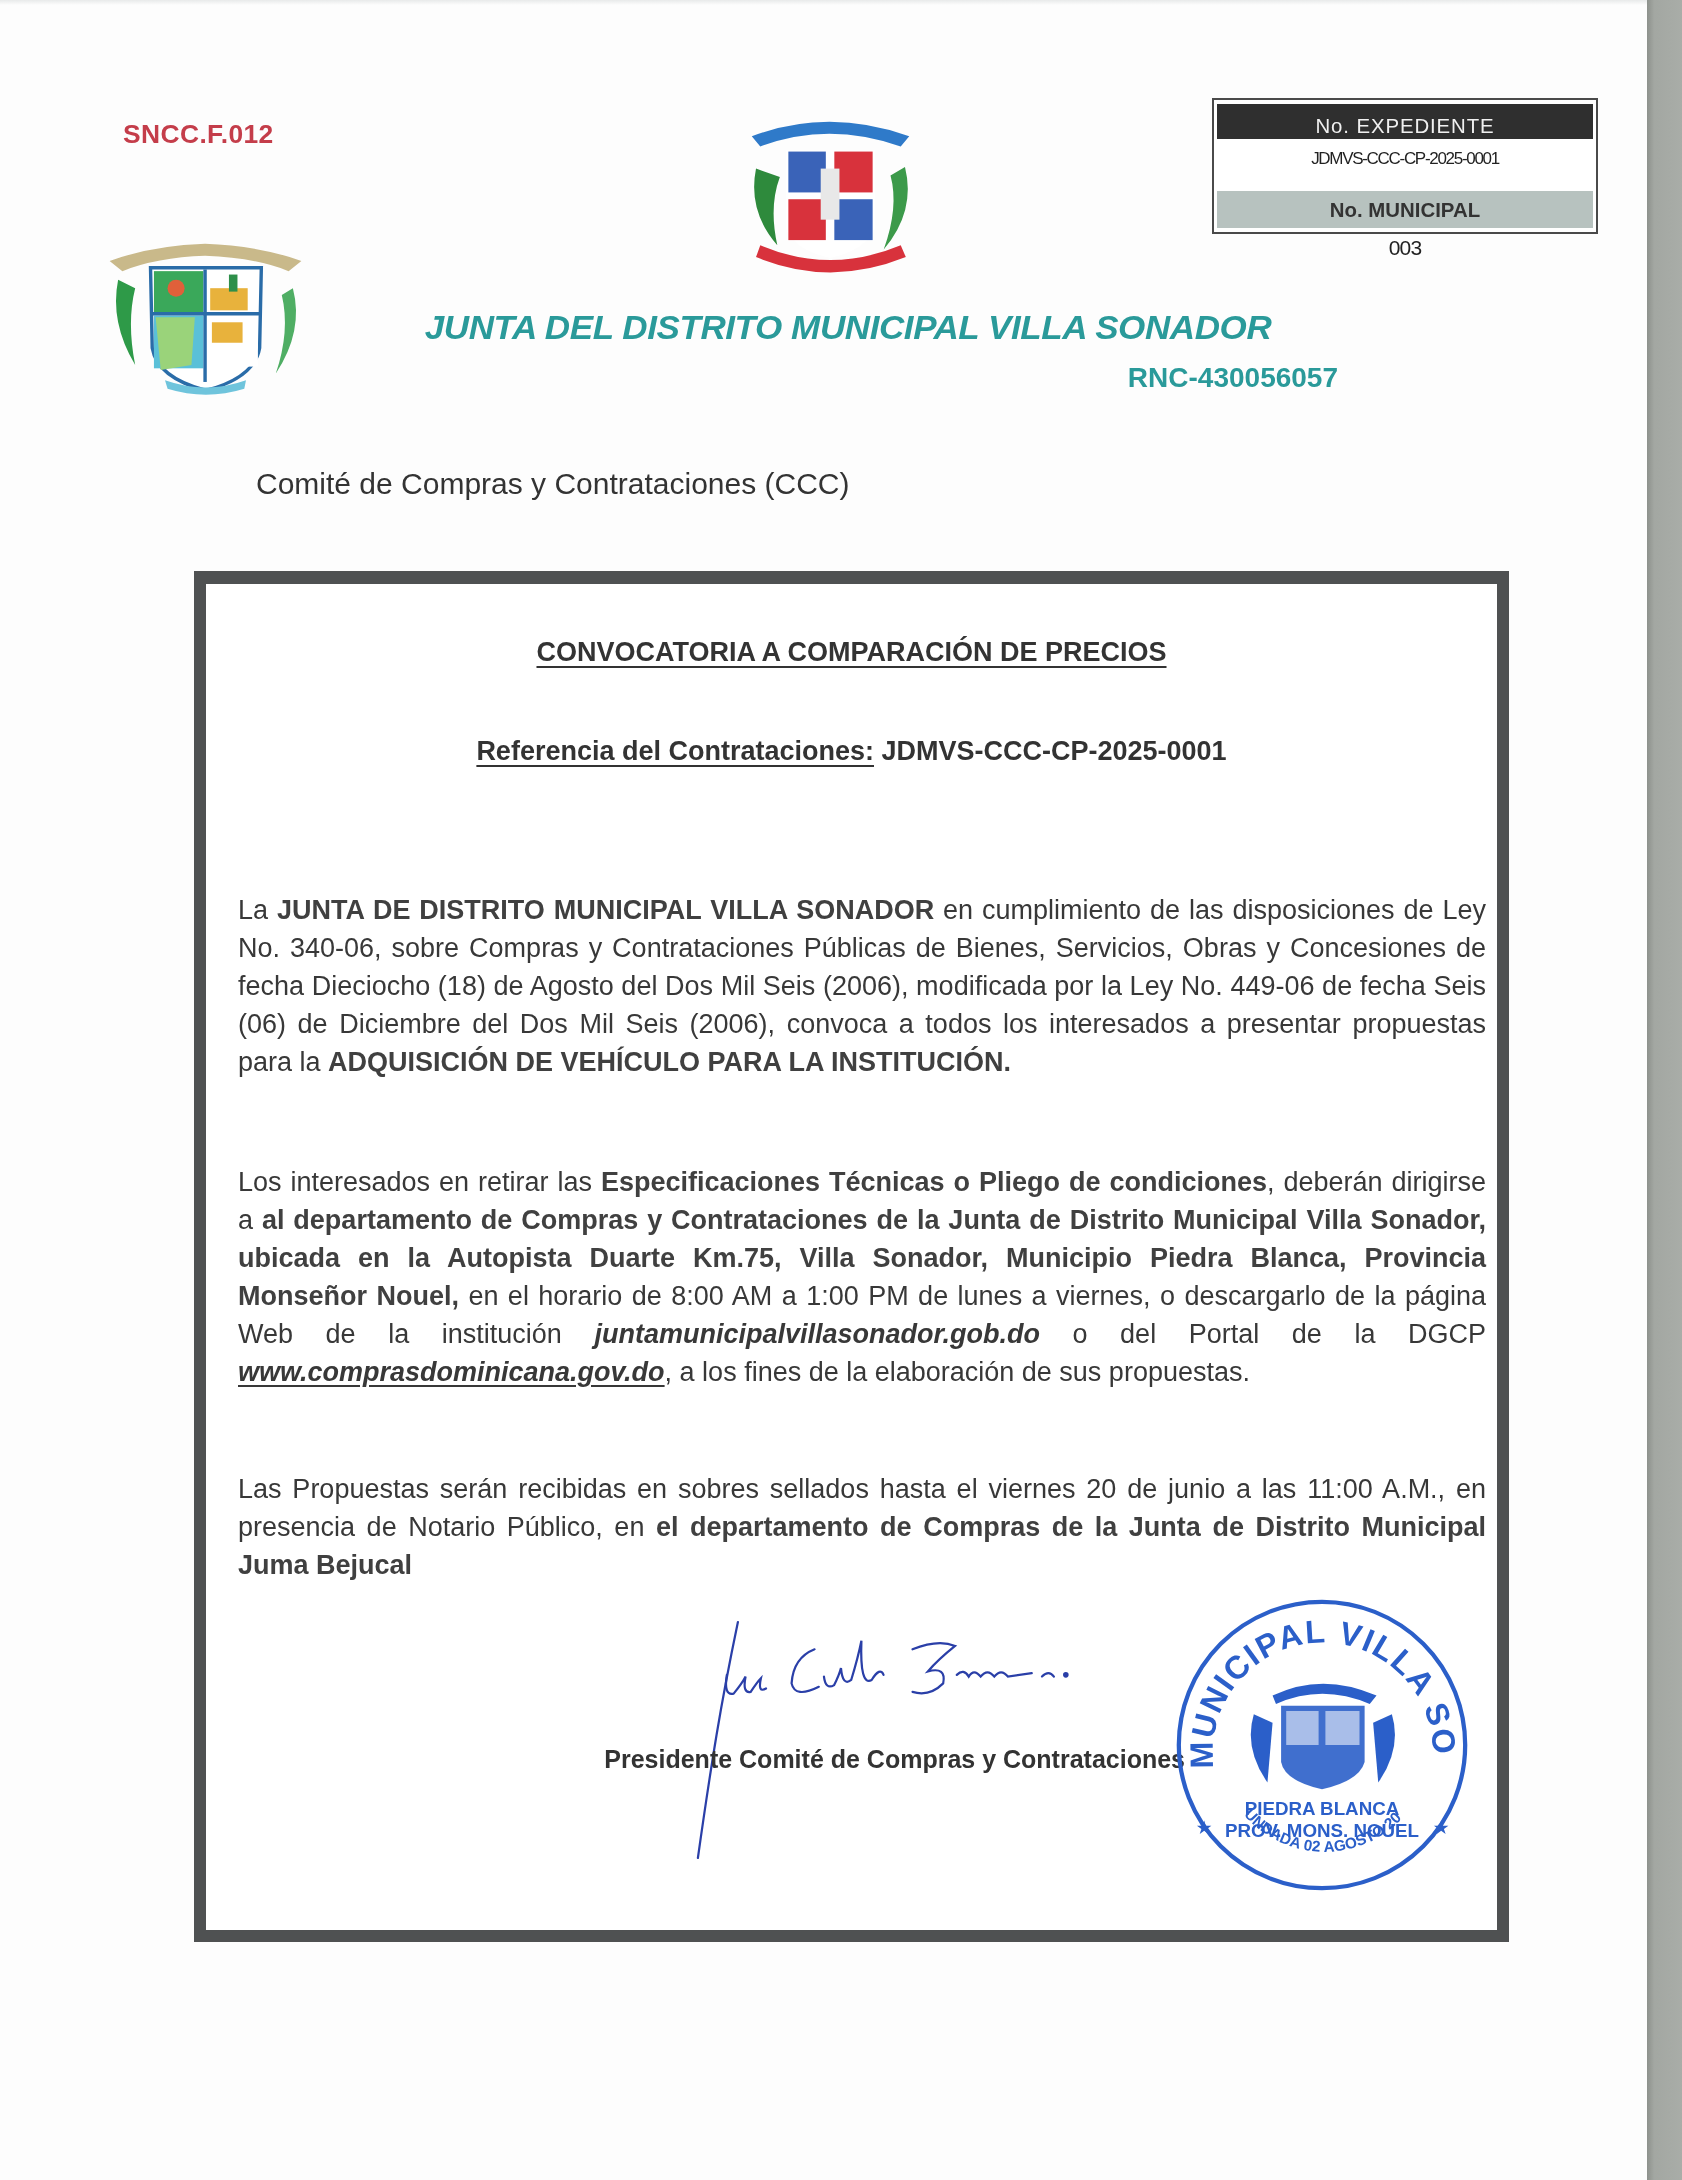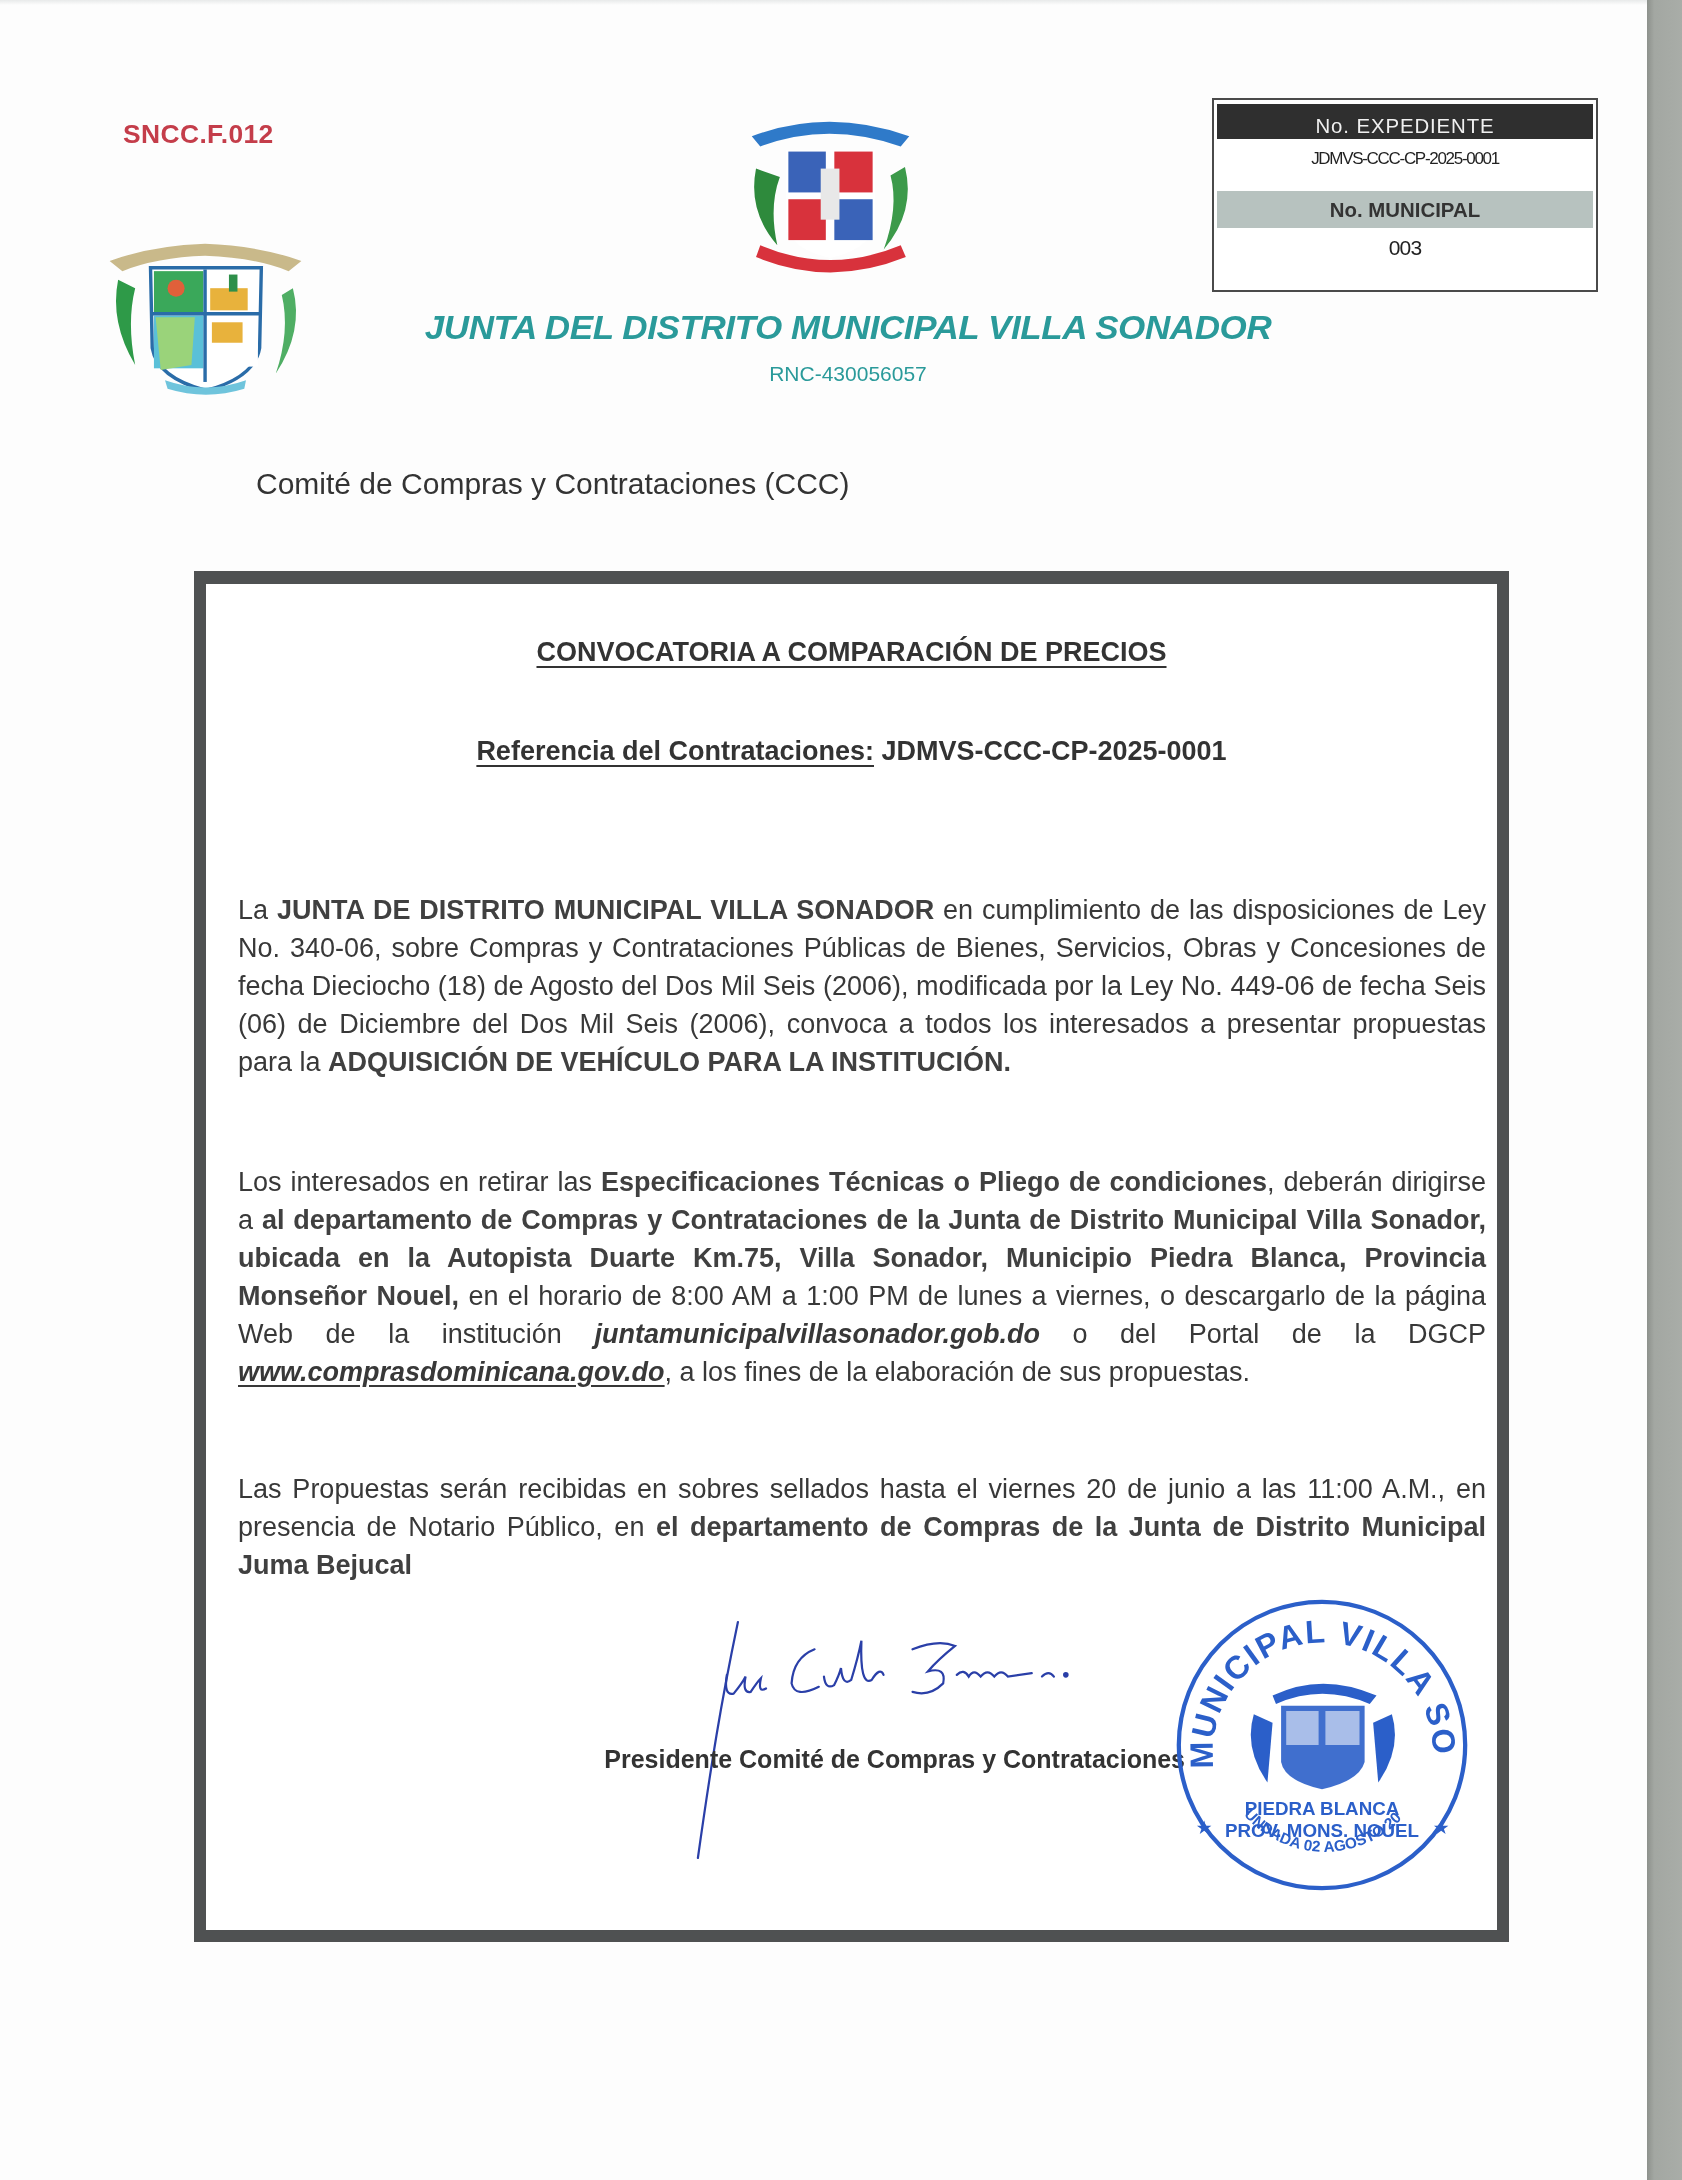--- a/index.html
+++ b/index.html
@@ -17,26 +17,26 @@
   .form-code { position:absolute; left:123px; top:119px; font-size:26.4px; font-weight:bold; color:#c43d4a; letter-spacing:0.4px; }
 
   
   .crest-left { position:absolute; left:101px; top:220px; width:209px; height:179px; }
   
   .crest-center { position:absolute; left:739px; top:109px; width:183px; height:166px; }
 
   .org-name { position:absolute; left:358px; top:308px; width:980px; text-align:center;
     font-size:34px; font-weight:bold; font-style:italic; color:#2a9a9a; letter-spacing:-0.4px;
     transform:scaleX(1.03); }
-  .org-rnc { position:absolute; left:358px; top:362px; width:980px; text-align:center;
-    font-size:21px; font-weight:normal; color:#2a9a9a; }
+  .org-rnc { position:absolute; left:358px; top:362px; width:980px; text-align:right;
+    font-size:28px; font-weight:bold; color:#2a9a9a; }
   .committee { position:absolute; left:256px; top:467px; width:1150px; text-align:left; font-size:30px; color:#333; }
 
   
-  .exp-box { position:absolute; left:1212px; top:98px; width:386px; height:194px;
+  .exp-box { position:absolute; left:1212px; top:98px; width:386px; height:136px;
     border:2.6px solid #4a4a4a; box-sizing:border-box; background:#fff; }
   .exp-head { position:absolute; left:2.6px; right:2.6px; top:4.3px; height:35px; background:#2f2f2f;
     color:#f0f0f0; font-size:20.4px; text-align:center; line-height:44px; overflow:hidden; letter-spacing:0.9px; }
   .exp-value { position:absolute; left:0; right:0; top:49px; text-align:center; font-size:17px;
     letter-spacing:-1.3px; color:#222; }
   .doc-head { position:absolute; left:2.6px; right:2.6px; top:91px; height:37px; background:#b7c2bf;
     color:#333; font-size:20.4px; font-weight:bold; text-align:center; line-height:39px; }
   .doc-value { position:absolute; left:0; right:0; top:136px; text-align:center; font-size:21px; letter-spacing:-0.9px; color:#222; }
 
   

